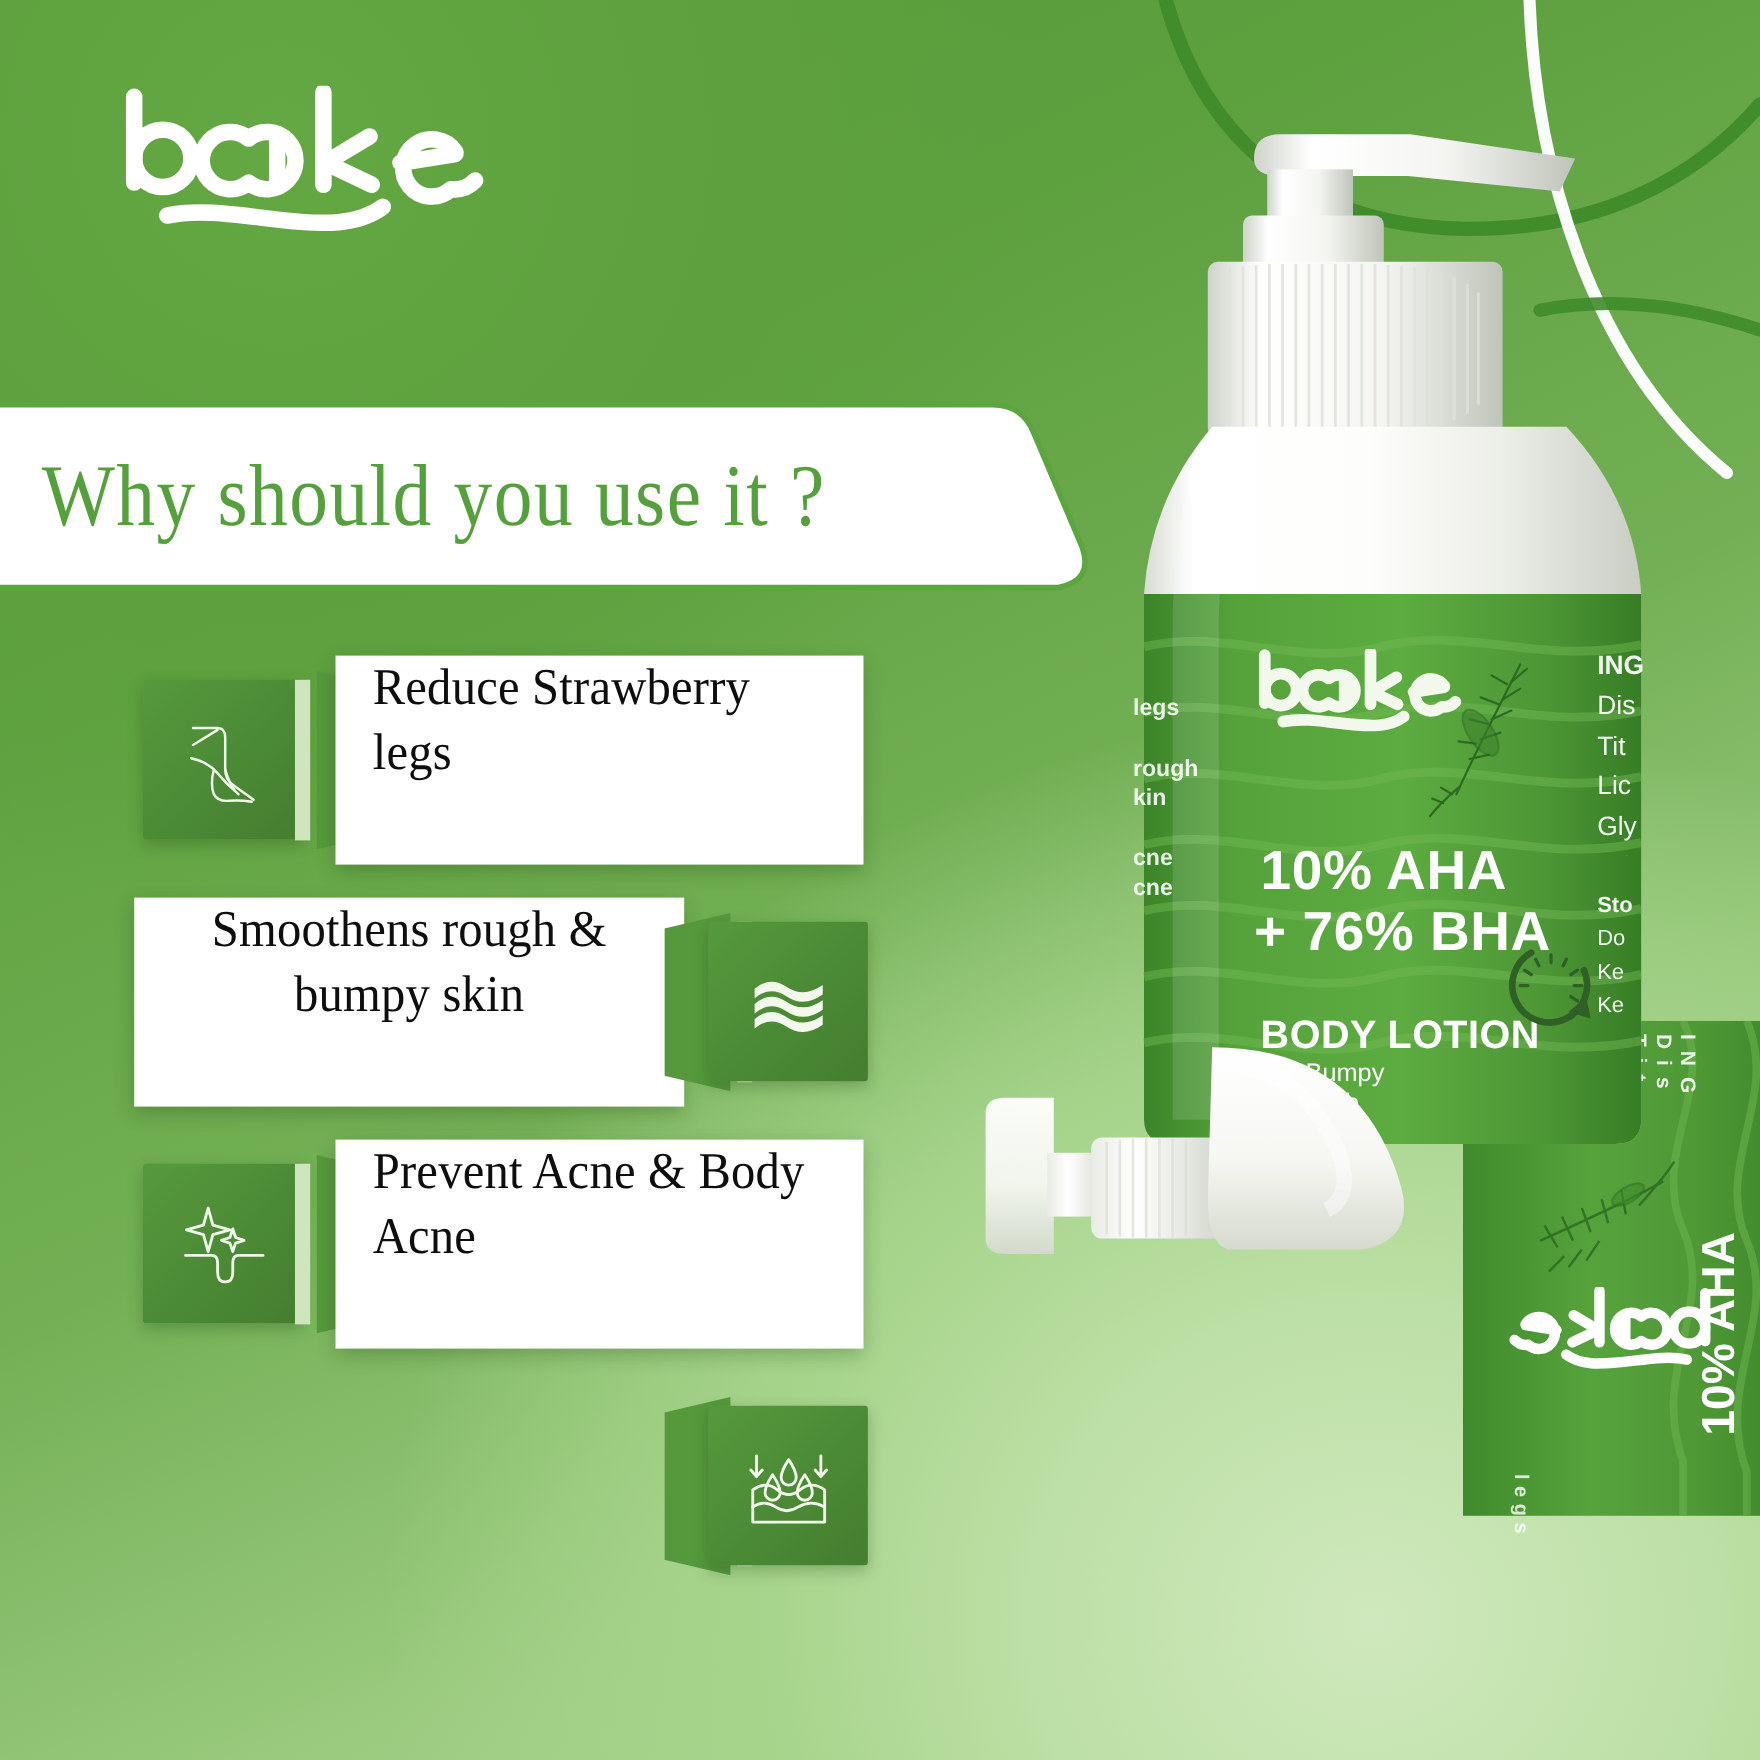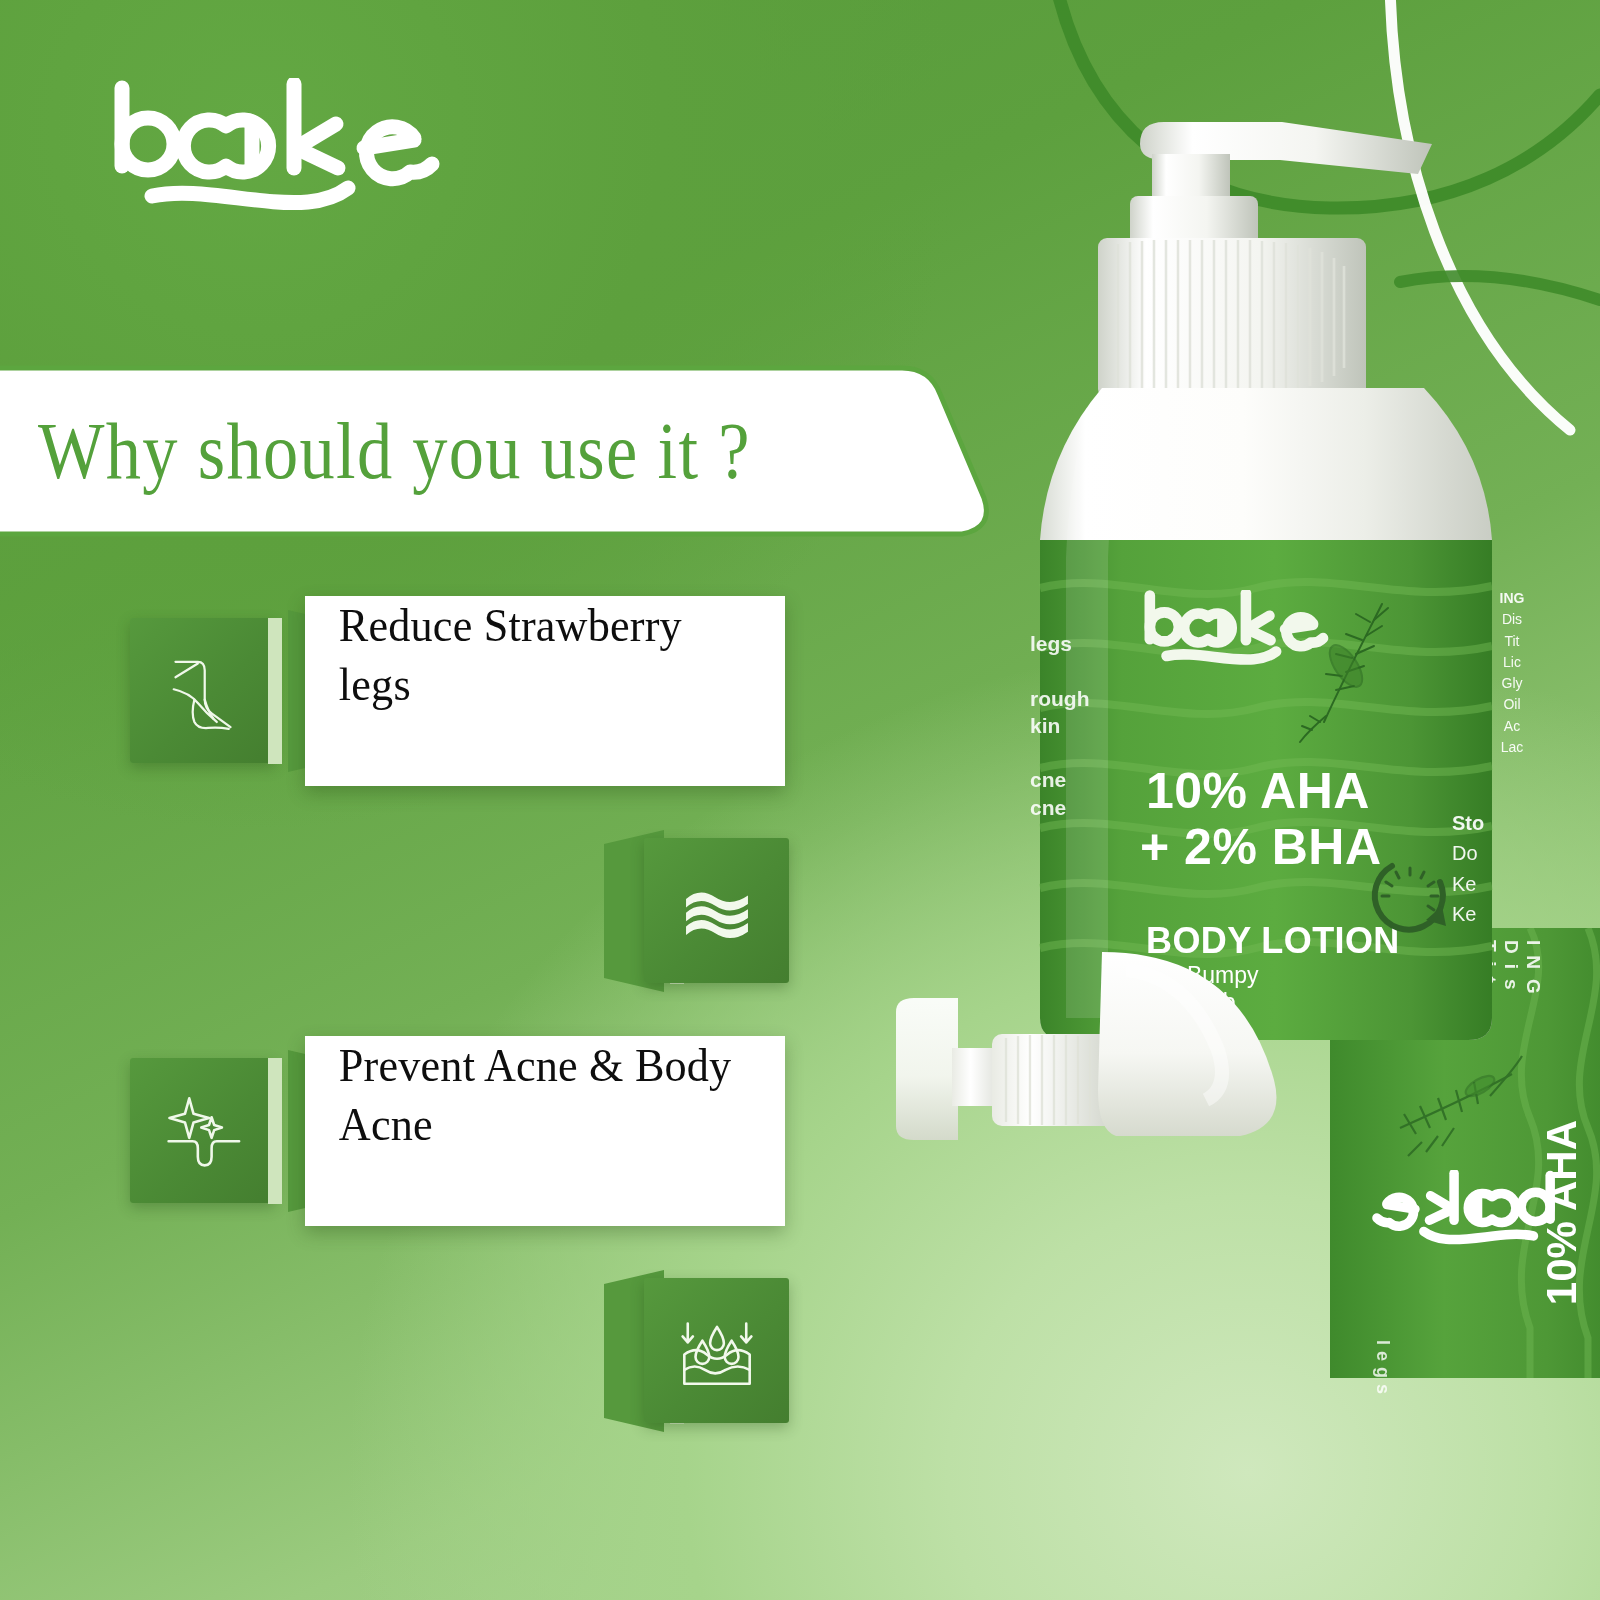--- a/index.html
+++ b/index.html
@@ -97,22 +97,22 @@
   .lbl{ position:absolute; color:#ffffff; font-family:"Liberation Sans", sans-serif; font-weight:700; }
   .lbl-aha  { left:1146px; top:762px; font-size:50px; letter-spacing:0.5px; }
   .lbl-bha  { left:1140px; top:818px; font-size:50px; letter-spacing:0.5px; }
   .lbl-24h  { left:1146px; top:878px; font-size:37px; color:#2f6127; letter-spacing:0.4px; }
   .lbl-body { left:1146px; top:920px; font-size:36px; letter-spacing:0.4px; }
   .lbl-for  { left:1146px; top:962px; font-size:23px; font-weight:400; line-height:1.18; }
   .lbl-spf  { left:1146px; top:1028px; font-size:28px; color:#1d1d1d; background:#ffffff; padding:2px 8px; }
 
   .lbl-ing{
     position:absolute; left:1452px; top:588px; width:120px;
-    font-family:"Liberation Sans", sans-serif; font-size:14px; line-height:1.52;
-    color:rgba(255,255,255,0.93); overflow:hidden; height:190px;text-align:center;
+    font-family:"Liberation Sans", sans-serif; font-size:24px; line-height:1.52;
+    color:rgba(255,255,255,0.93); overflow:hidden; height:190px;
   }
   .lbl-ing b{ font-weight:700; }
   .lbl-sto{
     position:absolute; left:1452px; top:808px; width:120px;
     font-family:"Liberation Sans", sans-serif; font-size:20px; line-height:1.52;
     color:rgba(255,255,255,0.93); overflow:hidden; height:120px;
   }
   .lbl-sto b{ font-weight:700; }
 
   .lbl-edge{
@@ -195,20 +195,23 @@
           </svg>
         </div>
         <div class="card">
           <div class="card-text">Reduce Strawberry legs</div>
         </div>
       </div>
     </div>
 
     <div class="frow right">
       <div class="inner">
+        <div class="card">
+          <div class="card-text">Smoothens rough &amp; bumpy skin</div>
+        </div>
         <div class="connector">
           <svg viewBox="0 0 80 162" preserveAspectRatio="none">
             <rect x="66" y="8" width="14" height="146" fill="#cfe5bd"></rect>
             <path d="M60,0 L0,14 L0,148 L60,162 Z" fill="#56993d"></path>
           </svg>
         </div>
         <div class="tile">
           <svg viewBox="0 0 100 100" fill="#f2f9ec">
             <path d="M14,36 Q30,22 48,34 Q66,46 86,32 L86,42 Q66,56 48,44 Q30,32 14,46 Z"></path>
             <path d="M14,52 Q30,38 48,50 Q66,62 86,48 L86,58 Q66,72 48,60 Q30,48 14,62 Z"></path>
@@ -403,21 +406,21 @@
         <path d="M106,12 C90,44 70,82 48,130"></path>
         <path d="M98,28 L112,16 M90,44 L106,34 M80,62 L98,54 M70,80 L88,74 M60,98 L78,94"></path>
         <path d="M94,30 L80,22 M86,48 L70,42 M76,66 L60,62 M66,84 L50,82"></path>
         <ellipse cx="70" cy="74" rx="24" ry="11" transform="rotate(56 70 74)" fill="#3c8029" opacity="0.55"></ellipse>
         <path d="M50,124 C38,134 30,142 24,150"></path>
         <path d="M44,130 L34,124 M36,138 L26,134"></path>
       </svg>
     </div>
 
     <div class="lbl lbl-aha">10% AHA</div>
-    <div class="lbl lbl-bha">+ 2% BHA</div>
+    <div class="lbl lbl-bha">+ 76% BHA</div>
     <div class="lbl lbl-body">BODY LOTION</div>
     <div class="lbl lbl-for" style="white-space:pre-line;">For Bumpy
 &amp; strawb</div>
     <div class="lbl lbl-spf">SPF</div>
 
     <div style="position:absolute;left:1362px;top:848px;width:96px;height:96px;">
       <svg viewBox="0 0 96 96" fill="none" stroke="#2f6127" stroke-width="6" stroke-linecap="round">
         <path d="M78,34 A34,34 0 1 1 30,18"></path>
         <path d="M64,72 L80,58 L84,78 Z" fill="#2f6127" stroke="none"></path>
         <g stroke-width="3">

